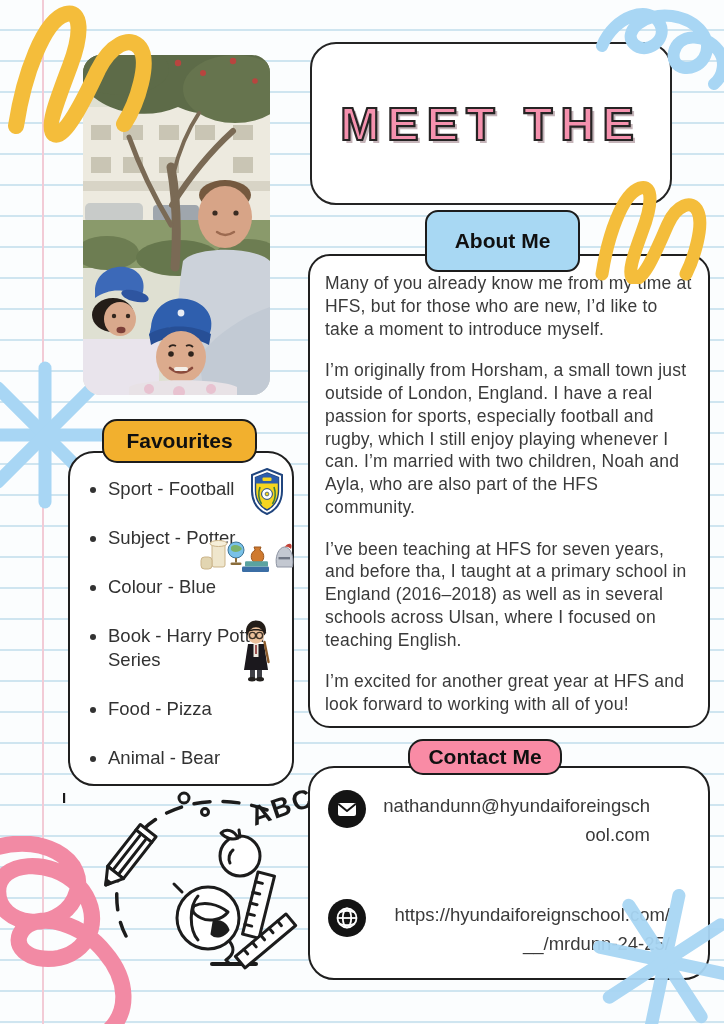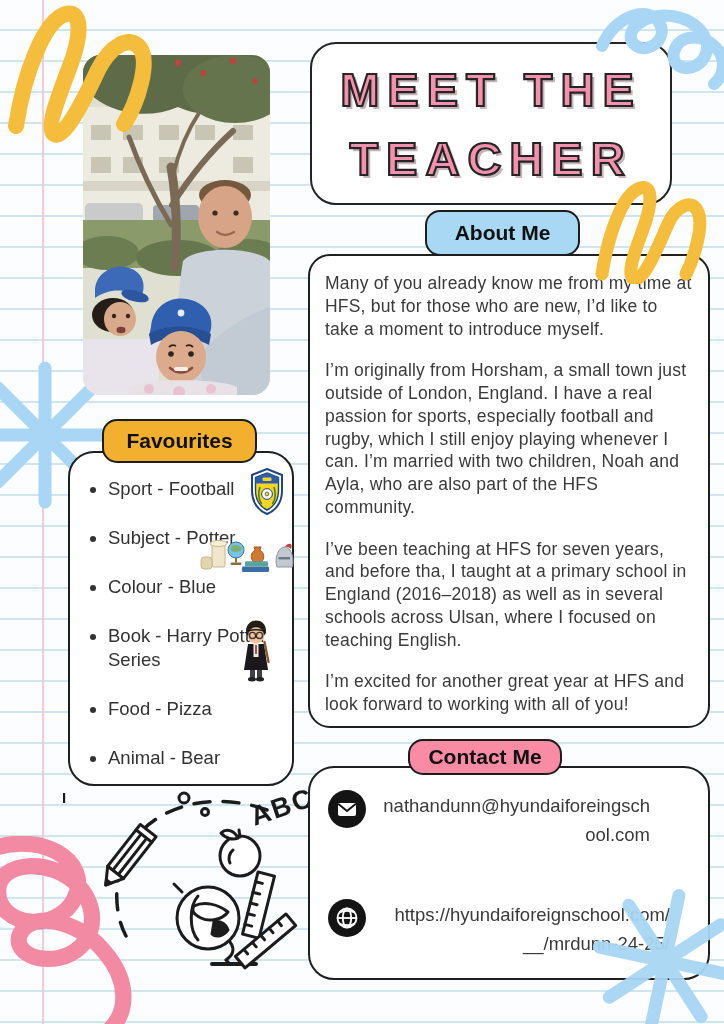--- a/index.html
+++ b/index.html
@@ -32,21 +32,21 @@
     text-shadow:3px 3px 0 rgba(90,40,55,0.35);
     white-space:nowrap;
   }
 
   
   .pill {
     display:flex; align-items:center; justify-content:center;
     border:2.5px solid #1c1c1c; border-radius:15px;
     font-size:21px; font-weight:700; color:#101010; z-index:8;
   }
-  .pill-about   { left:425px; top:210px; width:155px; height:46px; background:#a8d8f3; }
+  .pill-about   { left:425px; top:210px; width:155px; height:62px; background:#a8d8f3;border-radius:13px; }
   .pill-fav     { left:102px; top:419px; width:155px; height:44px; background:#f2b02e; }
   .pill-contact { left:408px; top:739px; width:154px; height:36px; background:#f98ba5; }
 
   
   .wbox { background:#fff; border:2.5px solid #1f1f1f; z-index:6; }
   .about-box { left:308px; top:254px; width:402px; height:474px; border-radius:22px; padding:16px 15px; }
   .about-box p { margin:0 0 19px 0; font-size:17.5px; line-height:1.3; color:#3a3a3a; letter-spacing:0.2px; }
   .about-box p:last-child { margin-bottom:16px; }
 
   .fav-box { left:68px; top:451px; width:226px; height:335px; border-radius:26px; padding:24px 10px 10px 20px; }
@@ -240,21 +240,20 @@
       <g fill="#e8b7c9" opacity="0.75">
         <circle cx="66" cy="334" r="5"></circle>
           <circle cx="96" cy="337" r="6"></circle>
           <circle cx="128" cy="334" r="5"></circle>
       </g>
     </svg>
   </div>
 
   <div class="abs title-card">
     <div class="title-line">MEET THE</div>
-    <div class="title-line">TEACHER</div>
   </div>
 
   <div class="abs pill pill-about">About Me</div>
   <div class="abs wbox about-box">
     <p>Many of you already know me from my time at HFS, but for those who are new, I’d like to take a moment to introduce myself.</p>
     <p>I’m originally from Horsham, a small town just outside of London, England. I have a real passion for sports, especially football and rugby, which I still enjoy playing whenever I can. I’m married with two children, Noah and Ayla, who are also part of the HFS community.</p>
     <p>I’ve been teaching at HFS for seven years, and before tha, I taught at a primary school in England (2016–2018) as well as in several schools across Ulsan, where I focused on teaching English.</p>
     <p>I’m excited for another great year at HFS and look forward to working with all of you!</p>
   </div>
 

